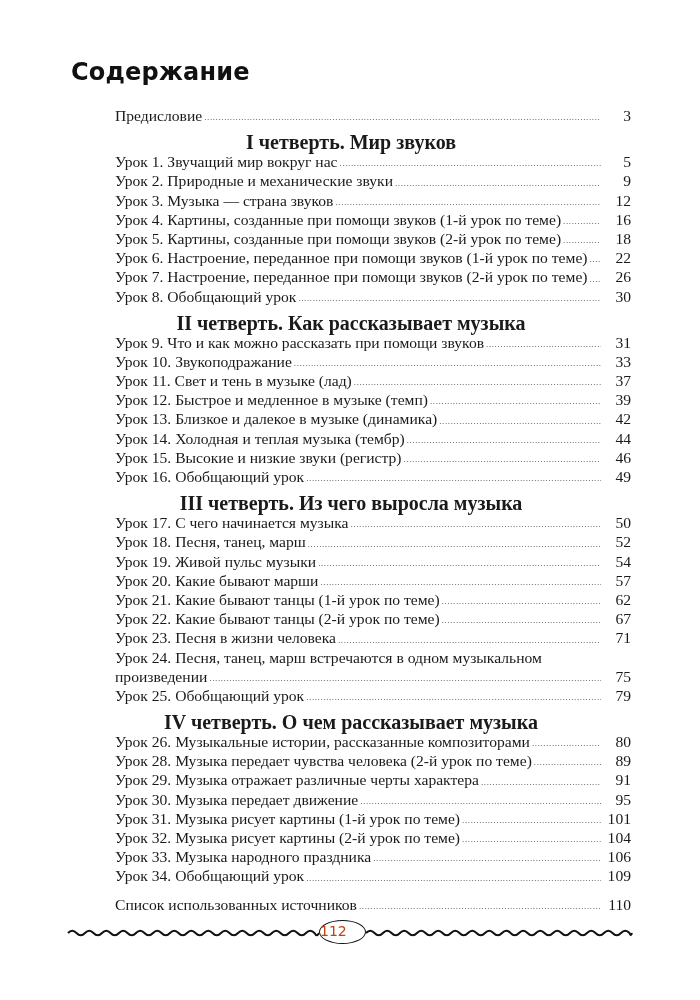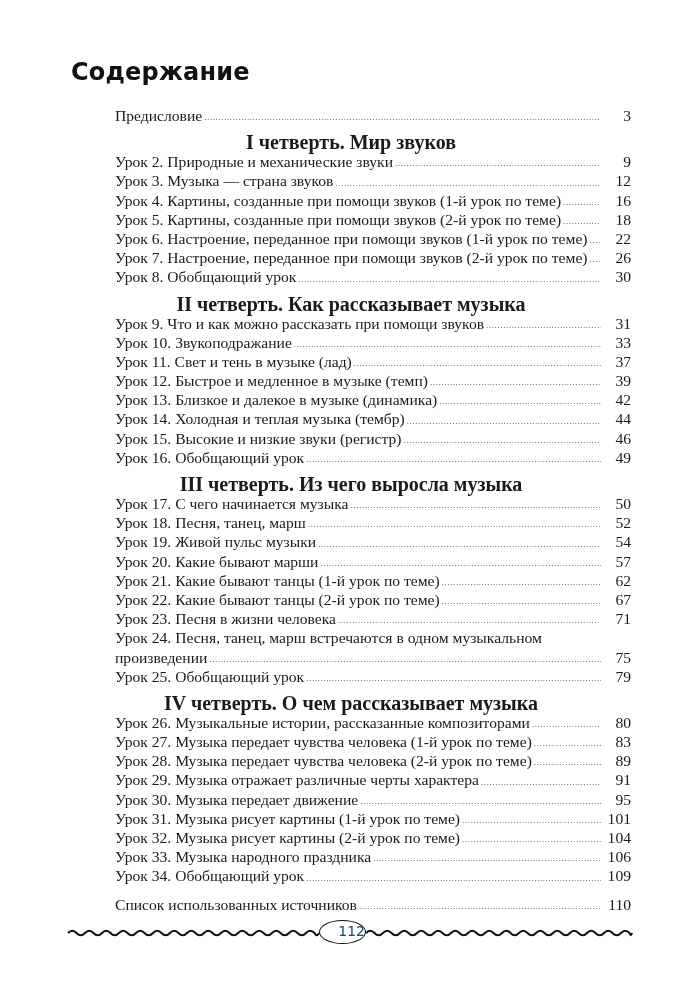--- a/index.html
+++ b/index.html
@@ -21,38 +21,43 @@
   }
   .row .page-num { flex: 0 0 28px; text-align: right; }
   .row.wrap-first { height: 19.2px; }
   .section { text-align: center; font-weight: bold; height: 21px; line-height: 22px; margin-top: 6px; font-size: 20px; }
   .gap-ref { height: 9px; }
   .footer { position: absolute; top: 918px; left: 66px; width: 570px; height: 30px; }
   .footer svg { position: absolute; left: 0; top: 0; }
   .page-badge {
     position: absolute; left: 253px; top: 2px; width: 47px; height: 24px;
     border: 1.6px solid #111; border-radius: 50%; background: #fff; box-sizing: border-box;
-    font-family: "DejaVu Sans", sans-serif; font-size: 14px; text-align: right; line-height: 21px; color: #0c4a6e;
+    font-family: "DejaVu Sans", sans-serif; font-size: 14px; text-align: left; line-height: 21px; color: #c2410c;
   }
 </style>
 </head>
 <body>
 
 <div class="page">
   <div class="title">Содержание</div>
 
   <div class="toc" id="toc">
     <div class="row">
       <span class="label">Предисловие</span>
       <span class="dots"></span>
       <span class="page-num">3</span>
     </div>
     <div id="sections-container">
         <div class="section">I четверть. Мир звуков</div>
         <div class="row">
+          <span class="label">Урок 1. Звучащий мир вокруг нас</span>
+          <span class="dots"></span>
+          <span class="page-num">5</span>
+        </div>
+        <div class="row">
           <span class="label">Урок 2. Природные и механические звуки</span>
           <span class="dots"></span>
           <span class="page-num">9</span>
         </div>
         <div class="row">
           <span class="label">Урок 3. Музыка — страна звуков</span>
           <span class="dots"></span>
           <span class="page-num">12</span>
         </div>
         <div class="row">
@@ -168,25 +173,20 @@
         <div class="row">
           <span class="label">Урок 25. Обобщающий урок</span>
           <span class="dots"></span>
           <span class="page-num">79</span>
         </div>
         <div class="section">IV четверть. О чем рассказывает музыка</div>
         <div class="row">
           <span class="label">Урок 26. Музыкальные истории, рассказанные композиторами</span>
           <span class="dots"></span>
           <span class="page-num">80</span>
-        </div>
-        <div class="row">
-          <span class="label">Урок 27. Музыка передает чувства человека (1-й урок по теме)</span>
-          <span class="dots"></span>
-          <span class="page-num">83</span>
         </div>
         <div class="row">
           <span class="label">Урок 28. Музыка передает чувства человека (2-й урок по теме)</span>
           <span class="dots"></span>
           <span class="page-num">89</span>
         </div>
         <div class="row">
           <span class="label">Урок 29. Музыка отражает различные черты характера</span>
           <span class="dots"></span>
           <span class="page-num">91</span>

